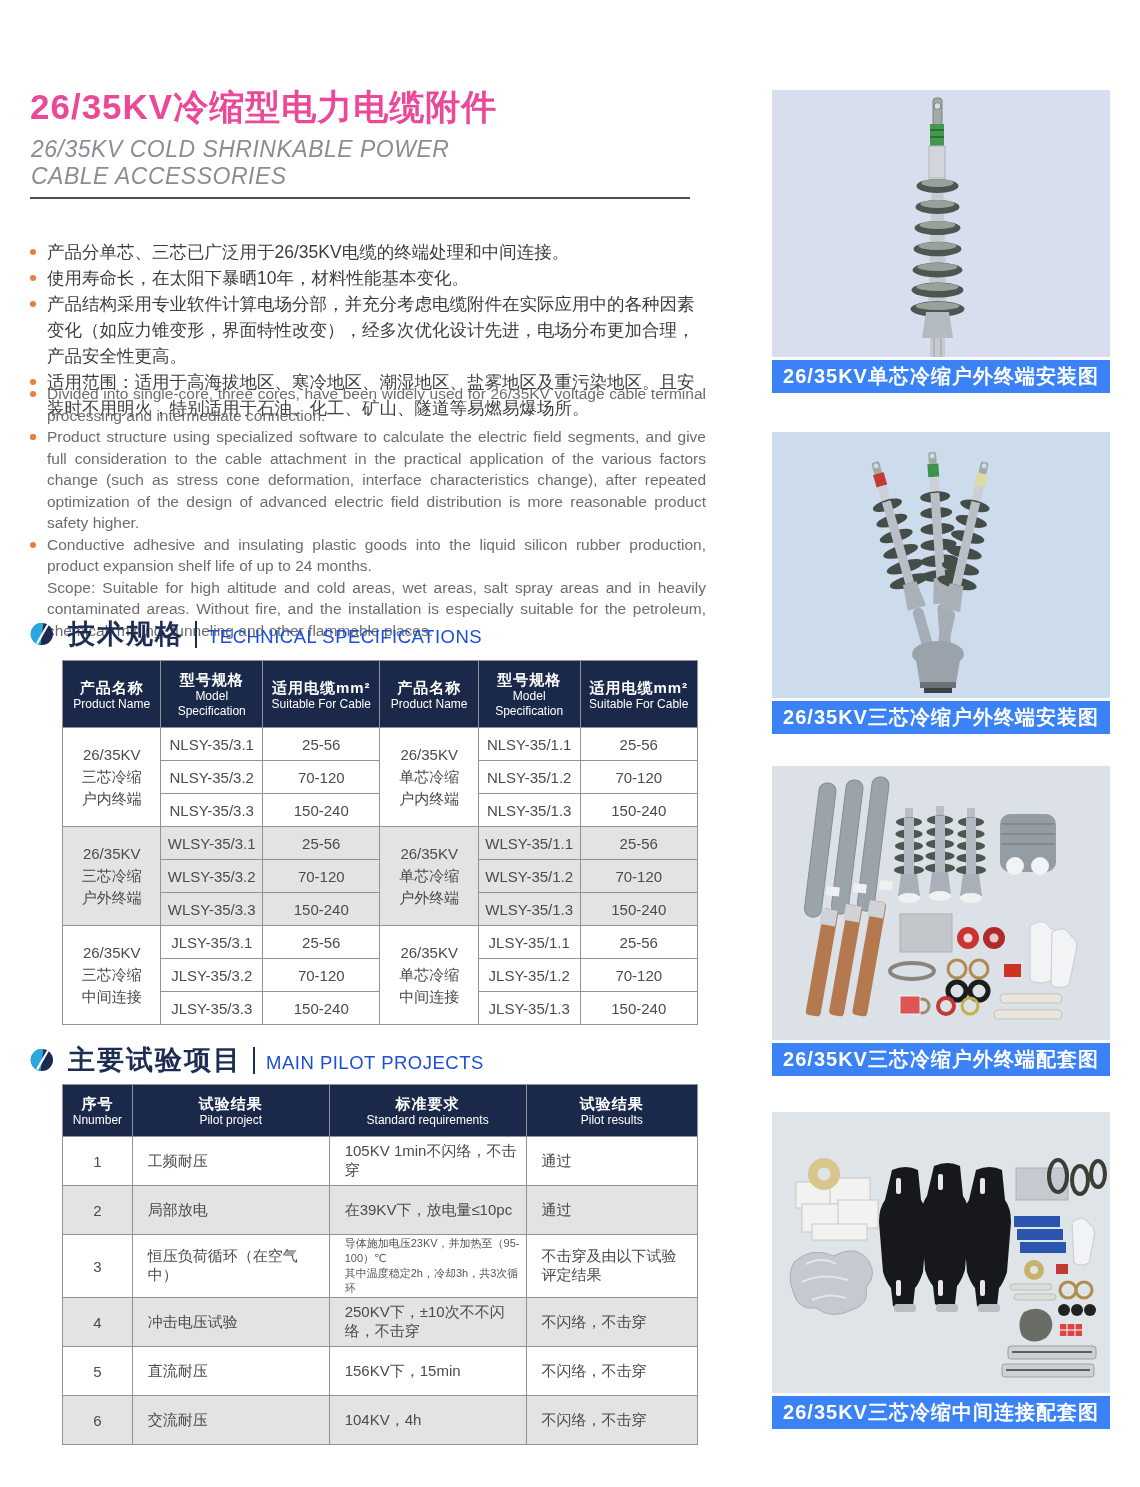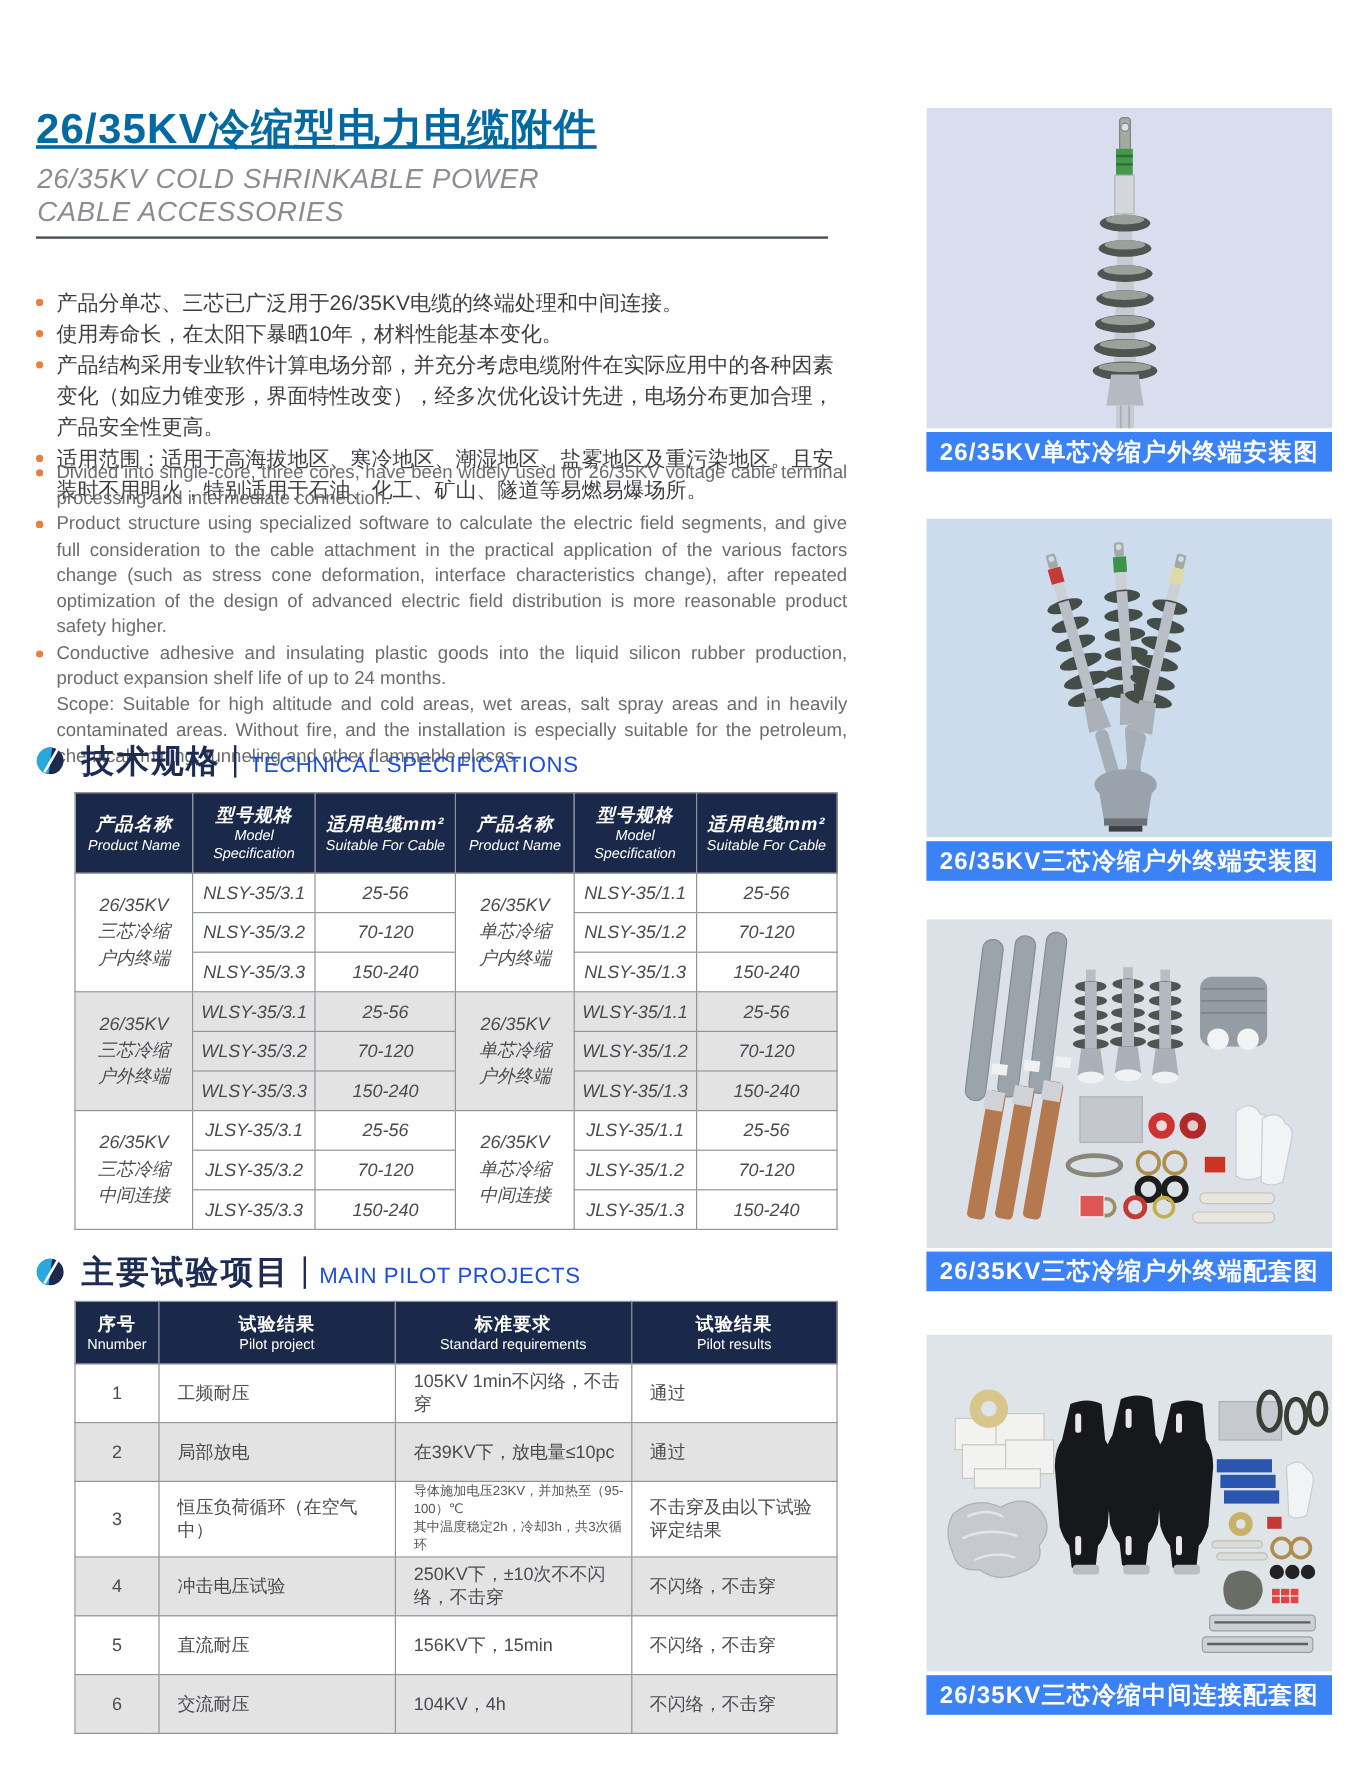--- a/index.html
+++ b/index.html
@@ -1,21 +1,21 @@
 <!DOCTYPE html>
 <html><head>
 <meta charset="utf-8">
 <style>
   html,body{margin:0;padding:0;background:#ffffff;}
   .page{position:relative;width:1140px;height:1487px;background:#ffffff;
         font-family:"Liberation Sans","DejaVu Sans",sans-serif;overflow:hidden;}
 
   
   .title-zh{position:absolute;left:30px;top:84px;font-size:35px;font-weight:bold;
-            color:#0369a1;letter-spacing:1px;text-decoration:underline;}
+            color:#ec4899;letter-spacing:1px;}
   .title-en{position:absolute;left:31px;top:136px;font-size:23px;color:#8a8d92;
             line-height:27px;letter-spacing:.5px;font-style:italic;}
   .title-rule{position:absolute;left:30px;top:197px;width:660px;height:2px;background:#4a4f58;}
 
   
   .bullets{position:absolute;left:30px;width:676px;list-style:none;margin:0;padding:0;}
   .bullets li{position:relative;padding-left:17px;}
   .dot{position:absolute;left:0;width:6px;height:6px;border-radius:50%;background:#e87f3f;}
   .zh-bullets{top:239px;}
   .zh-bullets li{font-size:17.5px;color:#3e3e42;line-height:26px;}
@@ -33,21 +33,21 @@
   .head-specs{top:616px;text-align:center;}
   .head-pilot{top:1042px;}
 
   
   table{border-collapse:collapse;table-layout:fixed;position:absolute;left:62px;width:636px;
         font-family:"Liberation Sans","DejaVu Sans",sans-serif;}
   th,td{border:1px solid #90949a;}
   thead th{background:#1a2949;color:#ffffff;padding:9px 2px 8px;}
   thead .hzh{font-size:15px;font-weight:bold;letter-spacing:1px;line-height:19px;}
   thead .hen{font-size:12px;font-weight:normal;line-height:15px;}
-  .specs-table{top:660px;font-style:italic;}
+  .specs-table{top:660px;}
   .specs-table td{height:30px;font-size:15px;color:#4b4b50;text-align:center;}
   .specs-table .pname{font-size:15px;line-height:22px;color:#4b4b50;}
   .pilot-table{top:1084px;}
   .pilot-table td{height:46px;font-size:15px;color:#4b4b50;}
   .pilot-table td.num{text-align:center;}
   .pilot-table td.proj,.pilot-table td.std,.pilot-table td.res{text-align:left;padding-left:15px;padding-right:6px;}
   .pilot-table td.std.small{font-size:11px;line-height:15px;color:#55555a;}
   tr.shade td{background:#e3e3e3;}
   tr.plain td{background:#ffffff;}
 

